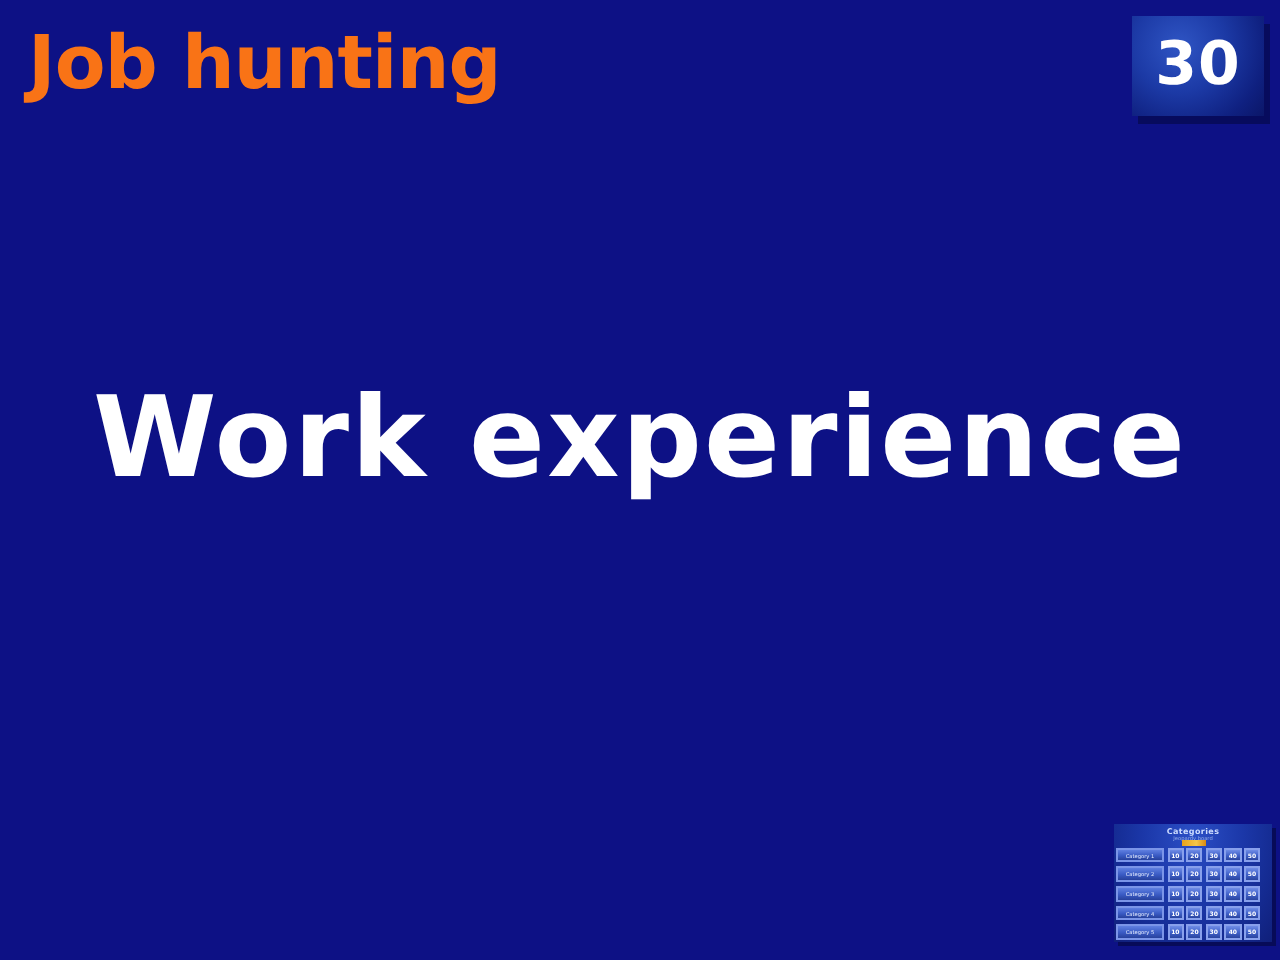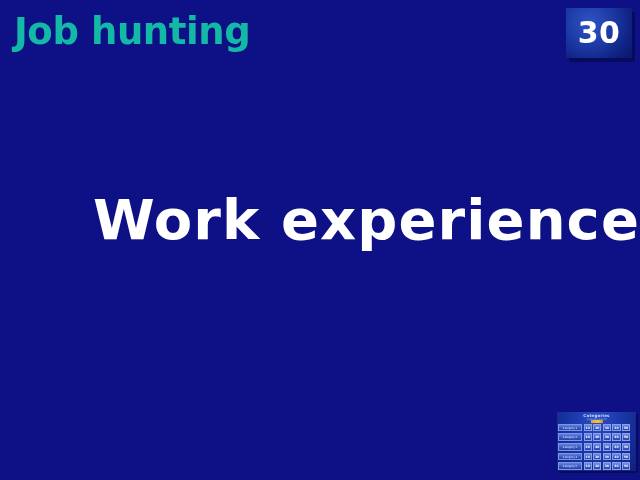--- a/index.html
+++ b/index.html
@@ -22,21 +22,21 @@
     overflow: hidden;
   }
 
   
   #slide-title {
     position: absolute;
     left: 14px;
     top: 13px;
     font-size: 37px;
     font-weight: bold;
-    color: #14b8a6;
+    color: #f97316;
     letter-spacing: -0.4px;
     line-height: 1.05;
     white-space: nowrap;
   }
 
   
   #value-badge {
     position: absolute;
     left: 566px;
     top: 8px;
@@ -56,21 +56,21 @@
     line-height: 1;
     letter-spacing: 0.5px;
   }
 
   
   #body-block {
     position: absolute;
     left: 0;
     top: 188px;
     width: 640px;
-    text-align: right;
+    text-align: center;
   }
   #body-text {
     display: inline-block;
     font-size: 56px;
     font-weight: bold;
     color: #ffffff;
     letter-spacing: 1.1px;
     line-height: 1.15;
     white-space: nowrap;
   }

